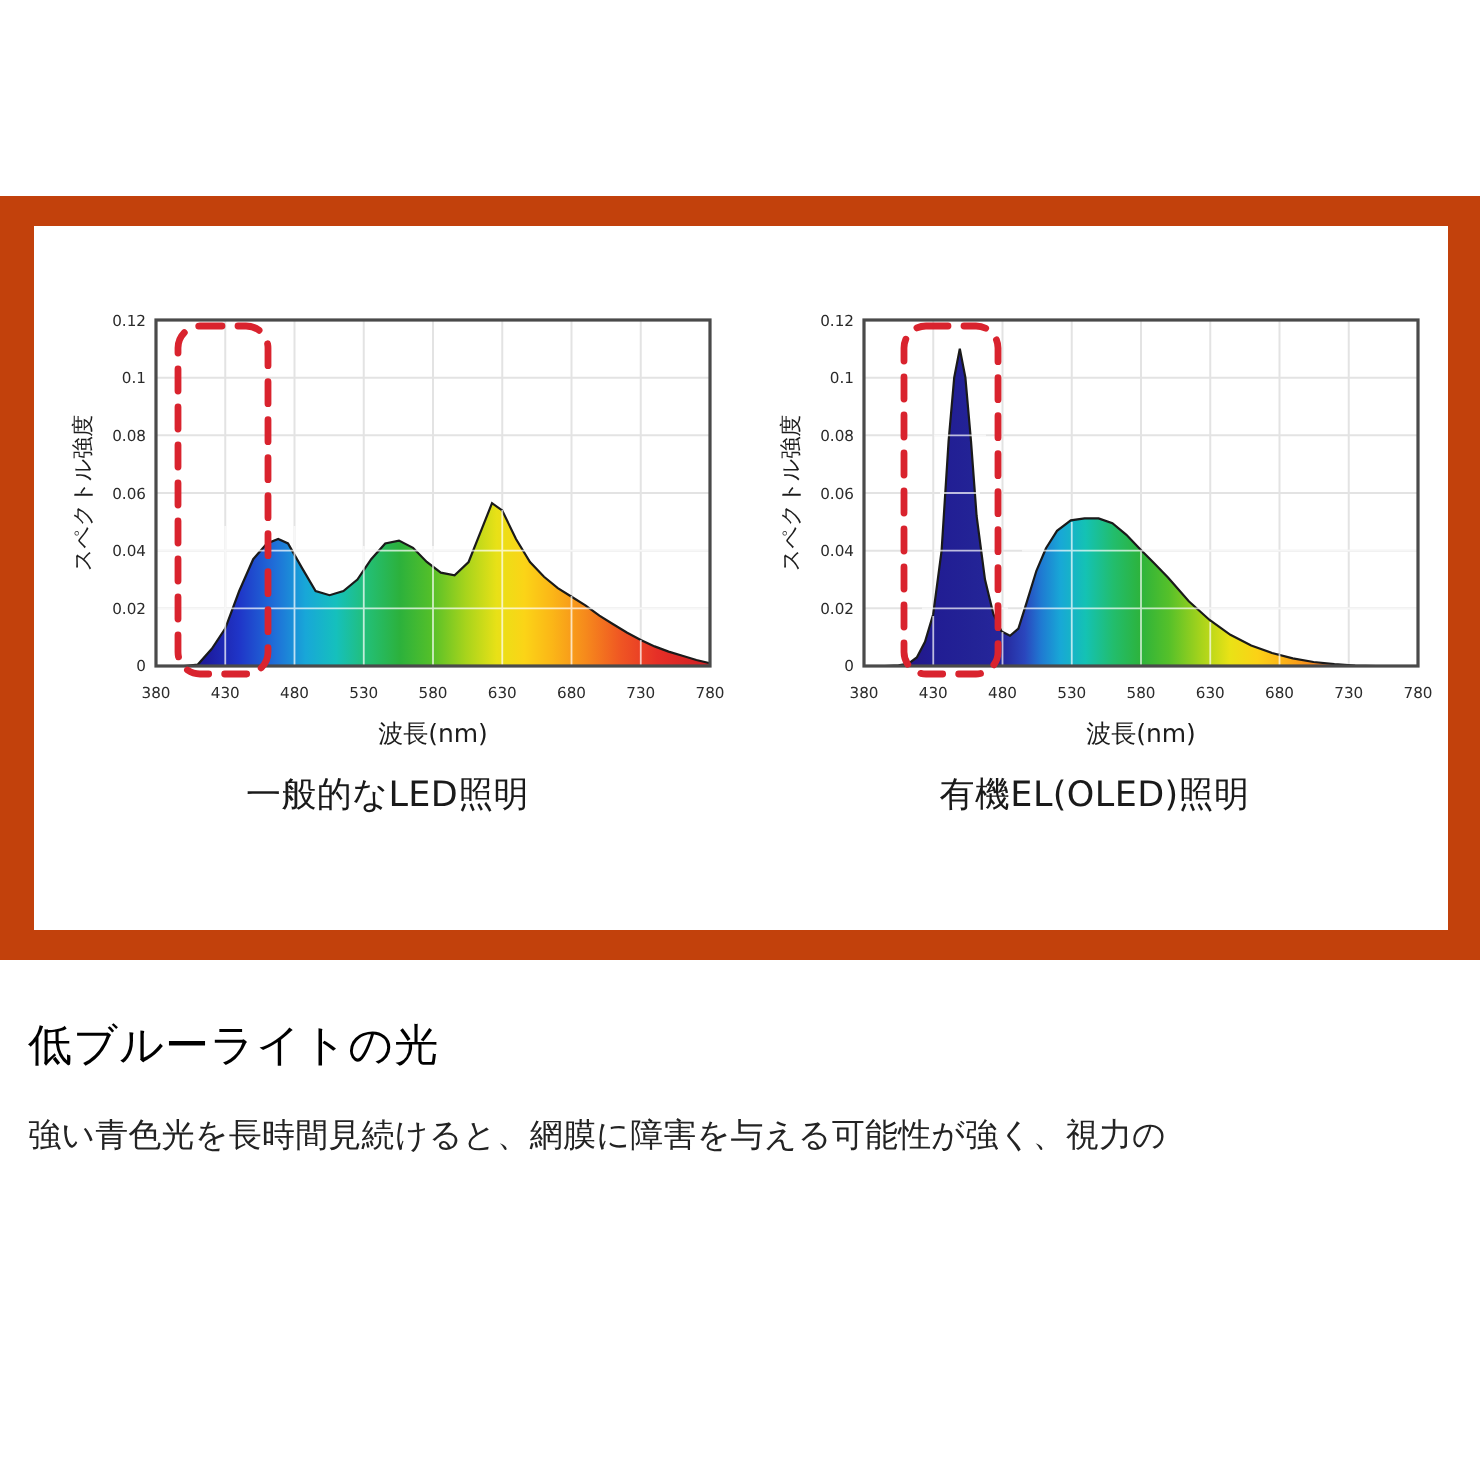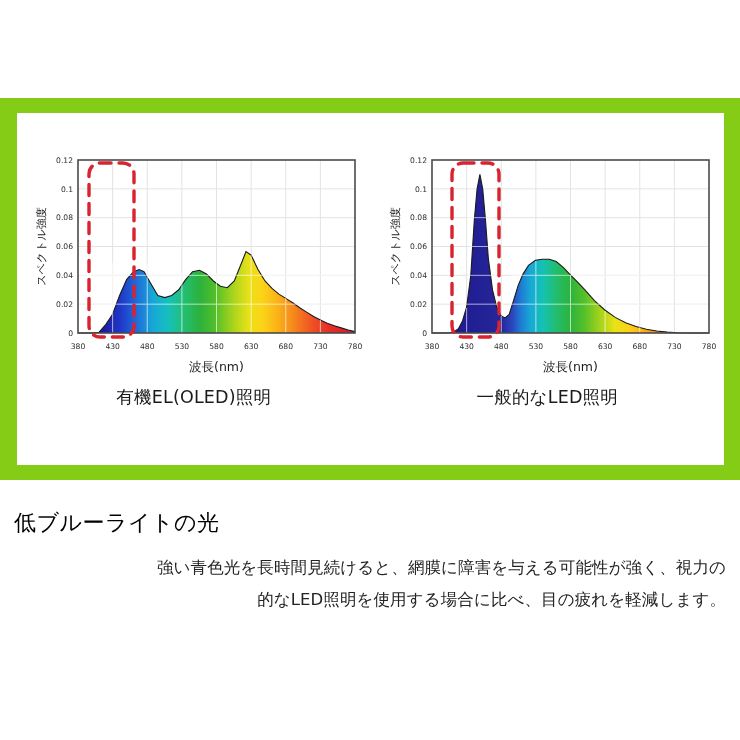--- a/index.html
+++ b/index.html
@@ -14,21 +14,21 @@
     color: #1c1c1c;
     overflow: hidden;
     position: relative;
   }
 
   
   .top-gap { height: 98px; background: #ffffff; }
 
   
   .panel-band {
-    background: #84cc16;
+    background: #c2410c;
     padding: 15px 16px 15px 17px;
   }
   .panel {
     background: #ffffff;
     padding: 0;
   }
 
   
   .charts-row {
     display: flex;
@@ -72,21 +72,21 @@
     margin: 0 0 14px 0;
     letter-spacing: 0.5px;
   }
   .para {
     font-size: 16.5px;
     line-height: 1.95;
     color: #232323;
     margin: 0;
     letter-spacing: 0.1px;
   }
-  .para-line { display: block; text-align: right; }
+  .para-line { display: block; }
 </style>
 </head>
 <body>
 
 <div class="top-gap"></div>
 
 <div class="panel-band">
   <div class="panel">
 
     <div class="charts-row">
@@ -310,26 +310,25 @@
             </g>
 
             <text x="199.5" y="258" font-size="12.5" fill="#1c1c1c" text-anchor="middle" font-family="DejaVu Sans, Liberation Sans, sans-serif">波長(nm)</text>
             <text x="28" y="133.5" font-size="11" fill="#1c1c1c" text-anchor="middle" transform="rotate(-90 28 133.5)" font-family="DejaVu Sans, Liberation Sans, sans-serif">スペクトル強度</text>
           </svg>
         </div>
       </div>
     </div>
 
     <div class="caption-row">
+      <div class="caption-cell">一般的なLED照明</div>
       <div class="caption-cell">有機EL(OLED)照明</div>
-      <div class="caption-cell">一般的なLED照明</div>
     </div>
 
   </div>
 </div>
 
 <div class="text-block">
   <h2 class="headline">低ブルーライトの光</h2>
   <p class="para">
     <span class="para-line">強い青色光を長時間見続けると、網膜に障害を与える可能性が強く、視力の</span>
-    <span class="para-line">的なLED照明を使用する場合に比べ、目の疲れを軽減します。</span>
   </p>
 </div>
 
 </body></html>

